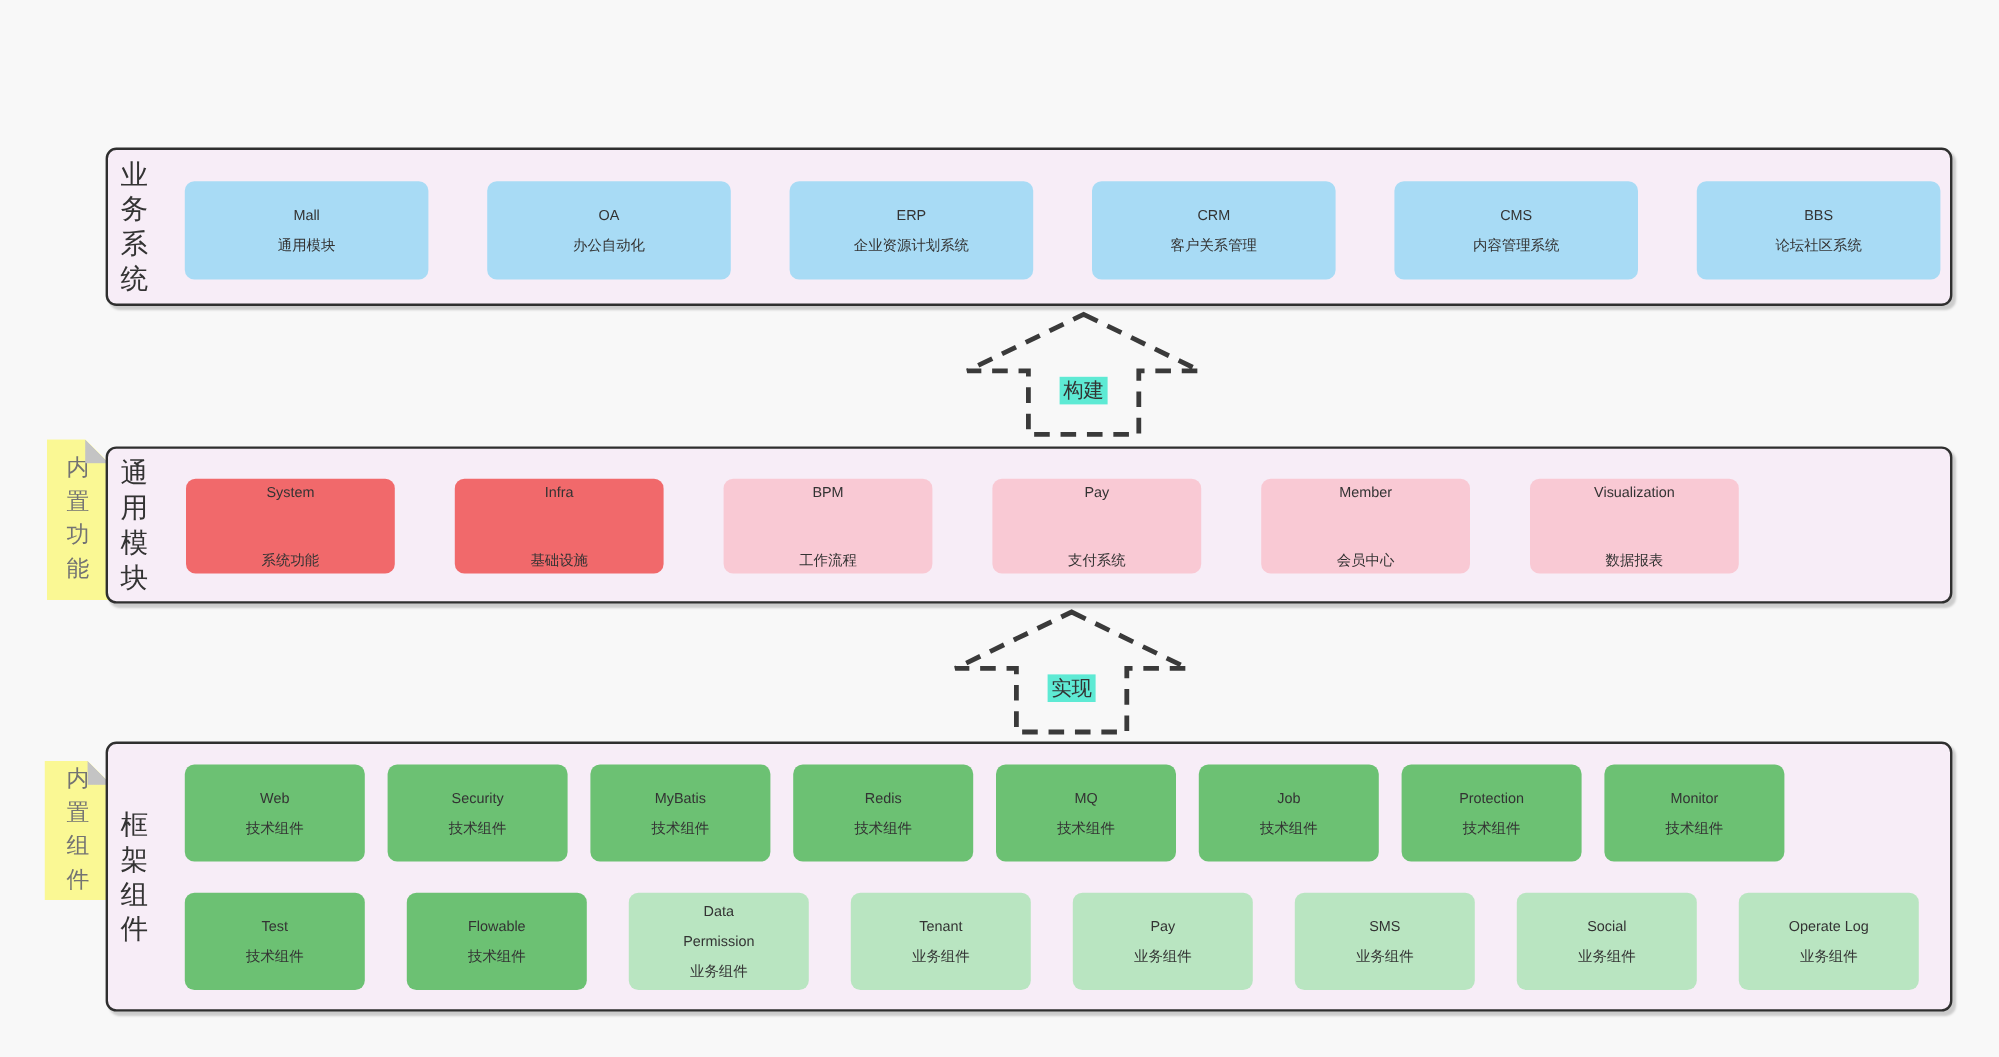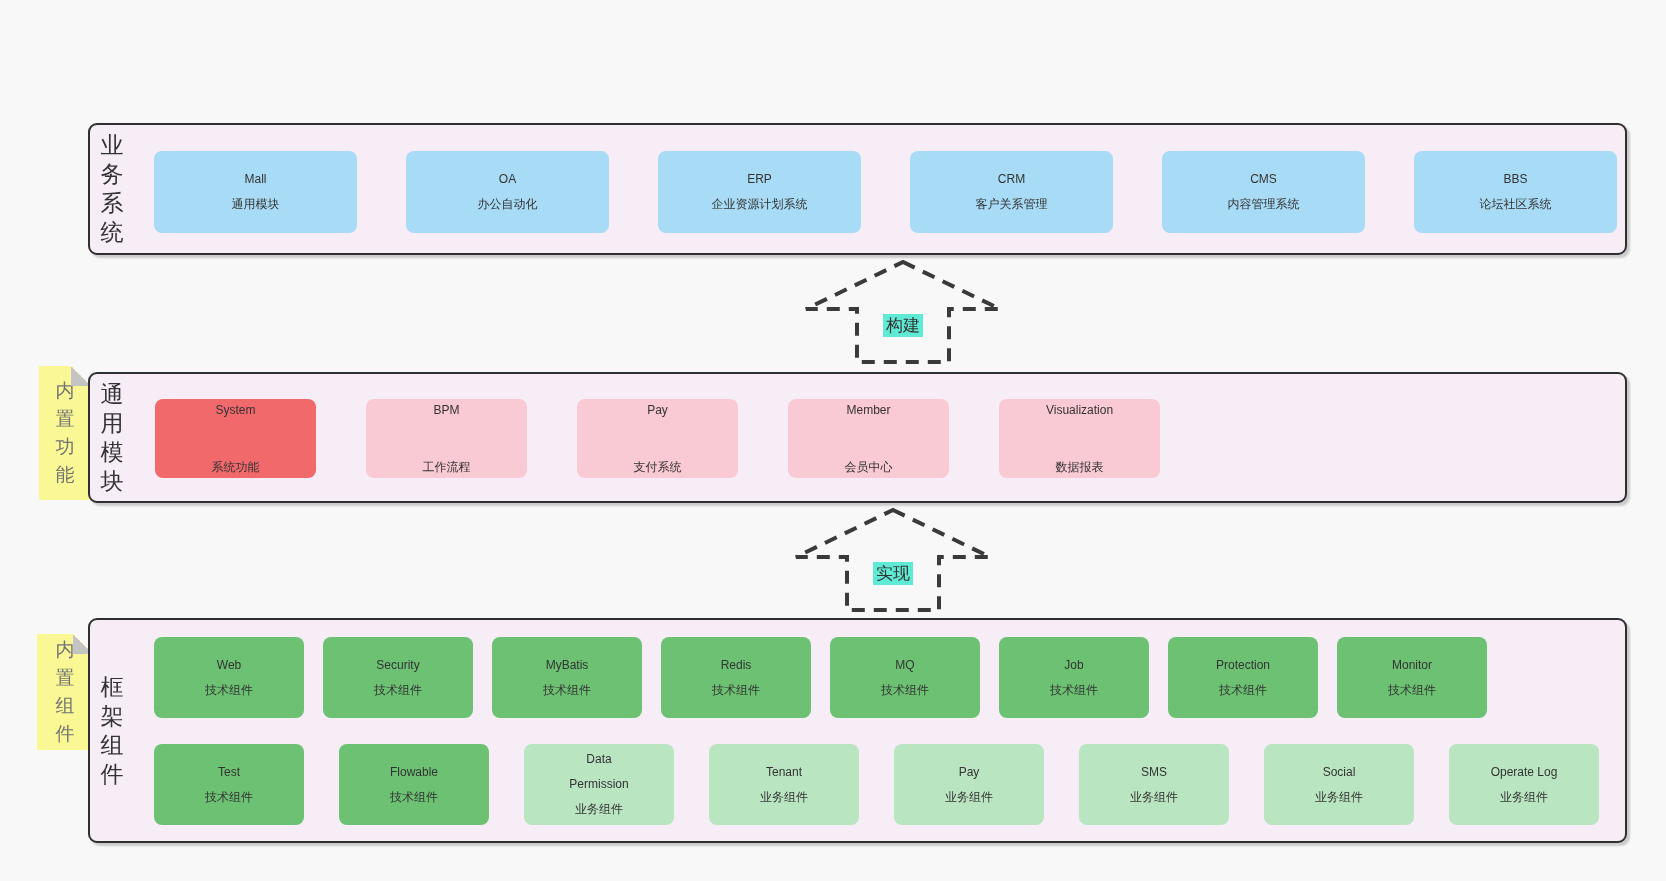--- a/index.html
+++ b/index.html
@@ -22,21 +22,21 @@
   #panel-framework{left:88px;top:618px;width:1535px;height:221px;}
   .panel-label{
     position:absolute;left:10px;top:50%;transform:translateY(-50%);
     width:24px;font-size:23px;line-height:29px;letter-spacing:0;
     word-break:break-all;text-align:center;color:#333;
   }
   .row{position:absolute;display:flex;}
   .row-top{left:64px;top:26px;gap:49px;}
   .row-top .box{width:203px;height:82px;}
   .row-mid{left:65px;top:25px;gap:50px;}
-  .row-mid .box{width:161px;height:79px;gap:32px;}
+  .row-mid .box{width:174px;height:79px;gap:32px;}
   .row-fw1{left:64px;top:17px;gap:19px;}
   .row-fw2{left:64px;top:124px;gap:35px;}
   .row-fw1 .box,.row-fw2 .box{width:150px;height:81px;}
   .box{
     display:flex;flex-direction:column;align-items:center;justify-content:center;
     text-align:center;border-radius:8px;font-size:12px;line-height:25px;color:#333;
   }
   .blue{background:#a8dbf5;}
   .red{background:#f1696b;}
   .pink{background:#f9c9d4;}
@@ -113,20 +113,24 @@
   <span class="arrow-label">构建</span>
 </div>
 
 <div class="panel" id="panel-modules">
   <div class="panel-label">通用模块</div>
   <div class="row row-mid">
       <div class="box red">
         <div>System</div>
         <div>系统功能</div>
       </div>
+      <div class="box red">
+        <div>Infra</div>
+        <div>基础设施</div>
+      </div>
       <div class="box pink">
         <div>BPM</div>
         <div>工作流程</div>
       </div>
       <div class="box pink">
         <div>Pay</div>
         <div>支付系统</div>
       </div>
       <div class="box pink">
         <div>Member</div>

